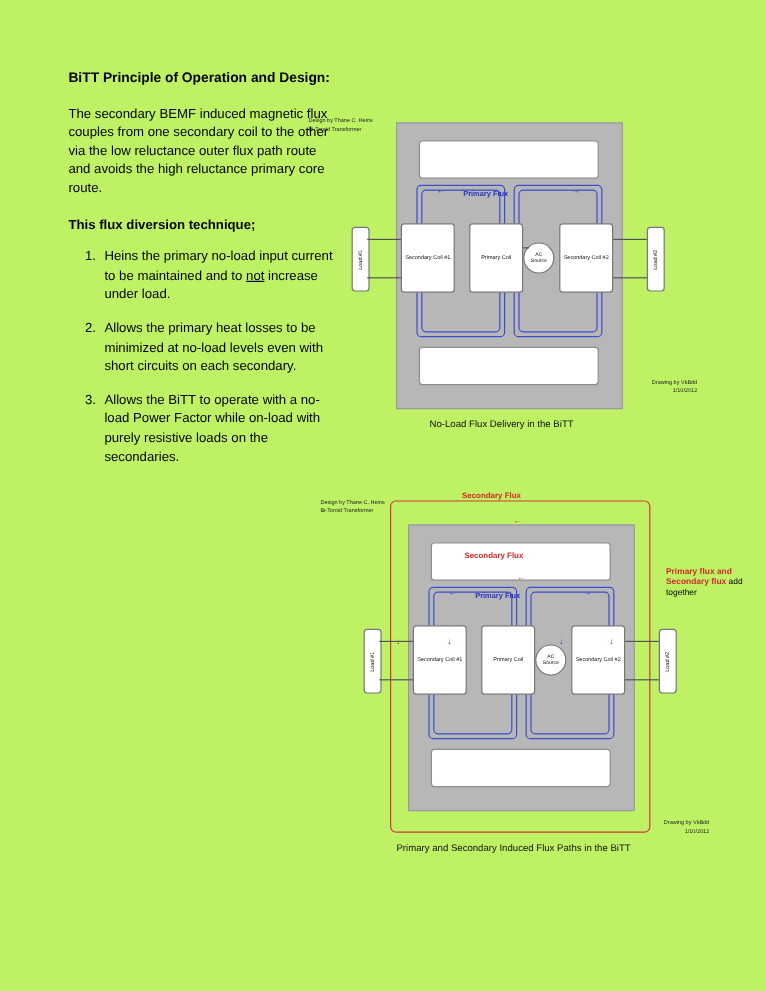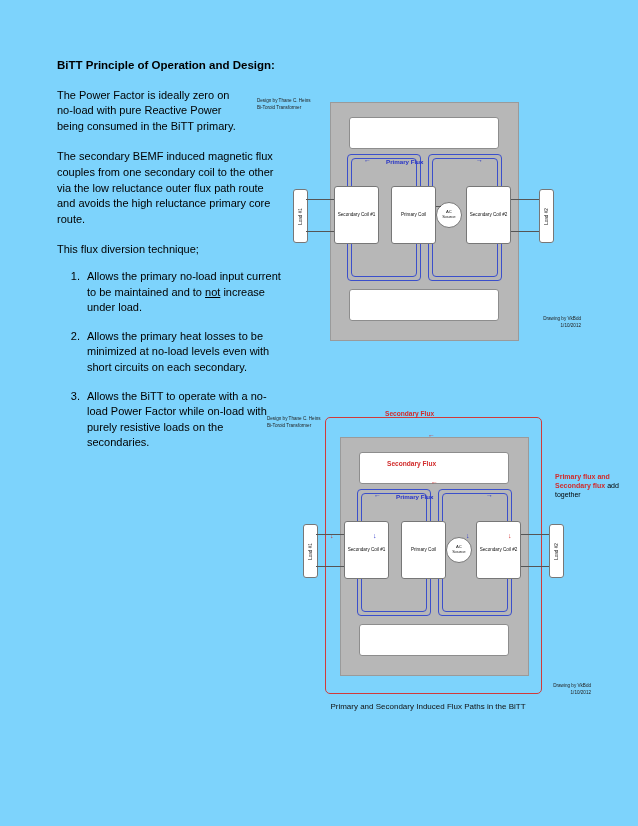--- a/index.html
+++ b/index.html
@@ -13,21 +13,21 @@
     position: relative;
     font-family: "Liberation Sans", sans-serif;
     color: #000000;
     overflow: hidden;
   }
   .page {
     position: absolute;
     left: 0; top: 0;
     width: 638px;
     height: 826px;
-    background: #7dd3fc;
+    background: #bef264;
   }
 
   
   .text-col {
     position: absolute;
     left: 57px;
     top: 58px;
     width: 200px;
   }
   .doc-title {
@@ -39,21 +39,21 @@
   }
   .para {
     font-size: 11px;
     line-height: 1.42;
     margin: 0 0 15px 0;
     width: 190px;
   }
   .para.wide { width: 228px; }
   .bold-lead {
     font-size: 11px;
-    font-weight: normal;
+    font-weight: bold;
     line-height: 1.42;
     margin: 0 0 11px 0;
   }
   ol.list {
     margin: 0;
     padding-left: 26px;
     width: 200px;
   }
   ol.list li {
     font-size: 11px;
@@ -197,28 +197,27 @@
   }
 </style>
 </head>
 <body>
 
 <div class="page">
 
   <div class="text-col">
     <h1 class="doc-title">BiTT Principle of Operation and Design:</h1>
 
-    <p class="para">The Power Factor is ideally zero on no-load with pure Reactive Power being consumed in the BiTT primary.</p>
     <p class="para wide">The secondary BEMF induced magnetic flux couples from one secondary coil to the other via the low reluctance outer flux path route and avoids the high reluctance primary core route.</p>
 
     <p class="bold-lead">This flux diversion technique;</p>
 
     <ol class="list">
       <li>
-        <span>Allows the primary no-load input current to be maintained and to </span><span class="u">not</span><span> increase under load.</span>
+        <span>Heins the primary no-load input current to be maintained and to </span><span class="u">not</span><span> increase under load.</span>
       </li>
       <li>
         <span>Allows the primary heat losses to be minimized at no-load levels even with short circuits on each secondary.</span>
       </li>
       <li>
         <span> Allows the BiTT to operate with a no-load Power Factor while on-load with purely resistive loads on the secondaries.</span>
       </li>
     </ol>
   </div>
 
@@ -265,20 +264,21 @@
     <div class="load-box" style="left:286px; top:95px; width:13px; height:52px;">
         <span>Load #2</span>
       </div>
 
     <div class="wire" style="left:53px; top:105px; width:28px; height:1px;"></div>
     <div class="wire" style="left:53px; top:137px; width:28px; height:1px;"></div>
     <div class="wire" style="left:258px; top:105px; width:28px; height:1px;"></div>
     <div class="wire" style="left:258px; top:137px; width:28px; height:1px;"></div>
     <div class="wire" style="left:183px; top:112px; width:5px; height:1px;"></div>
 
+    <div class="caption" style="top:255px;">No-Load Flux Delivery in the BiTT</div>
   </div>
 
   <div class="figure fig2">
 
     <div class="credit credit-tl">
       <div>Design by Thane C. Heins</div>
       <div>Bi-Toroid Transformer</div>
     </div>
 
     <div class="credit credit-br" style="right:2px; top:271px;">

